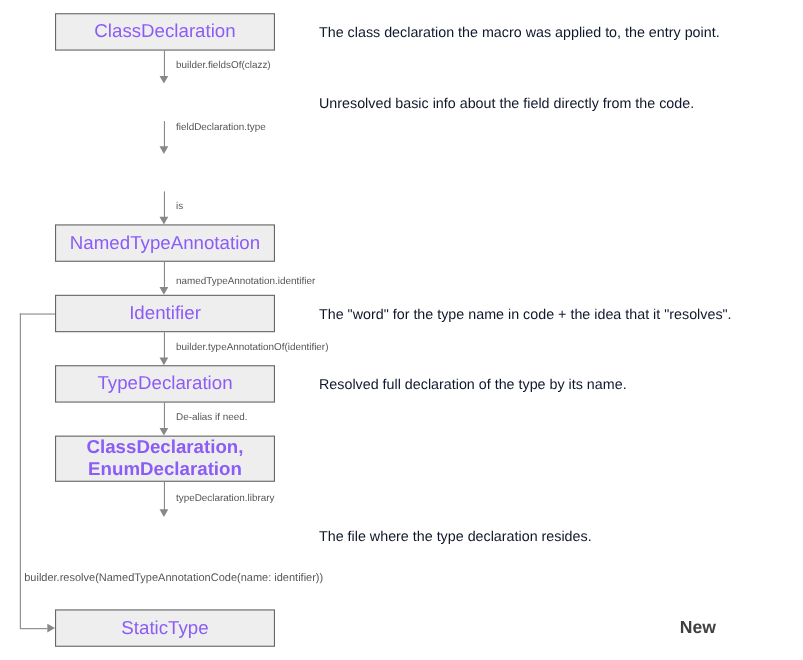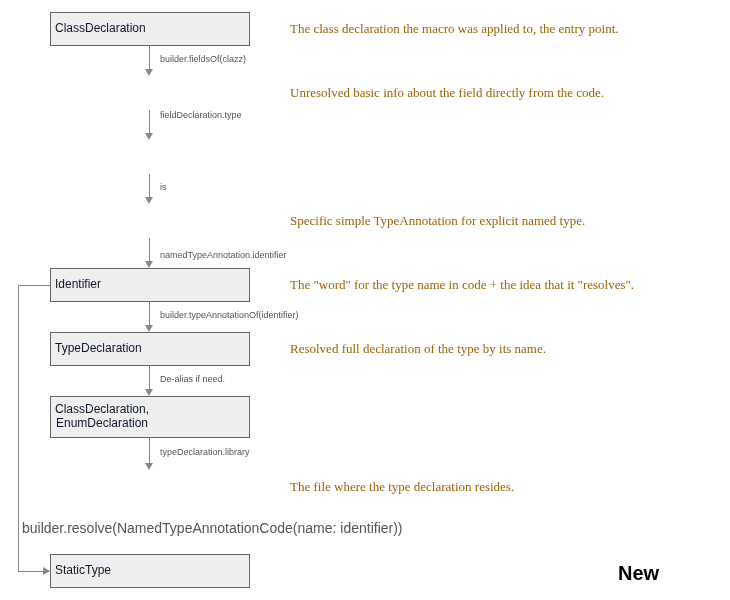--- a/index.html
+++ b/index.html
@@ -18,37 +18,37 @@
   }
   .node {
     position: absolute;
     left: 50px;
     width: 200px;
     height: 34px;
     background: #eeeeee;
     border: 1px solid #666;
     display: flex;
     align-items: center;
-    font-size: 12px;
-    color: #0f172a;
+    justify-content: center;
+    font-size: 17px;
+    color: #8b5cf6;
     text-align: center;
     line-height: 1.15;
     padding: 2px 4px;
   }
-  .node.tall { height: 42px; }
+  .node.tall { height: 42px; font-weight: bold; }
   .desc {
     position: absolute;
     left: 290px;
     width: 420px;
     font-size: 13px;
-    color: #a16207;
+    color: #0f172a;
     display: flex;
     align-items: center;
     height: 34px;
-    font-family: Liberation Serif, serif;
   }
   .edge-label {
     position: absolute;
     font-size: 9px;
     color: #555;
     left: 160px;
     white-space: nowrap;
   }
   .arrow {
     position: absolute;
@@ -85,30 +85,30 @@
   }
   .side-arrowhead {
     position: absolute;
     width: 0; height: 0;
     border-top: 4.5px solid transparent;
     border-bottom: 4.5px solid transparent;
     border-left: 7px solid #888;
   }
   .side-label {
     position: absolute;
-    font-size: 14px;
+    font-size: 10px;
     color: #555;
     white-space: nowrap;
     padding-left: 16px;
   }
   .new-badge {
     position: absolute;
-    color: #000000;
+    color: #404040;
     font-weight: bold;
-    font-size: 20px;
+    font-size: 16px;
   }
 </style>
 </head>
 <body>
 
 <div class="diagram">
 
   <div class="node" style="top:12px">
     <span>ClassDeclaration</span>
   </div>
@@ -120,22 +120,22 @@
 
   <div class="desc" style="top:76px">
     <span>Unresolved basic info about the field directly from the code.</span>
   </div>
   <div class="arrow" style="top:110px;height:30px"></div>
   <div class="edge-label" style="top:110px">fieldDeclaration.type</div>
 
   <div class="arrow" style="top:174px;height:30px"></div>
   <div class="edge-label" style="top:182px">is</div>
 
-  <div class="desc" style="top:204px">
-    <span>Specific simple TypeAnnotation for explicit named type.</span>
+  <div class="node" style="top:204px">
+    <span>NamedTypeAnnotation</span>
   </div>
   <div class="arrow" style="top:238px;height:30px"></div>
   <div class="edge-label" style="top:250px">namedTypeAnnotation.identifier</div>
 
   <div class="node" style="top:268px">
     <span>Identifier</span>
   </div>
   <div class="desc" style="top:268px">
     <span>The "word" for the type name in code + the idea that it "resolves".</span>
   </div>

